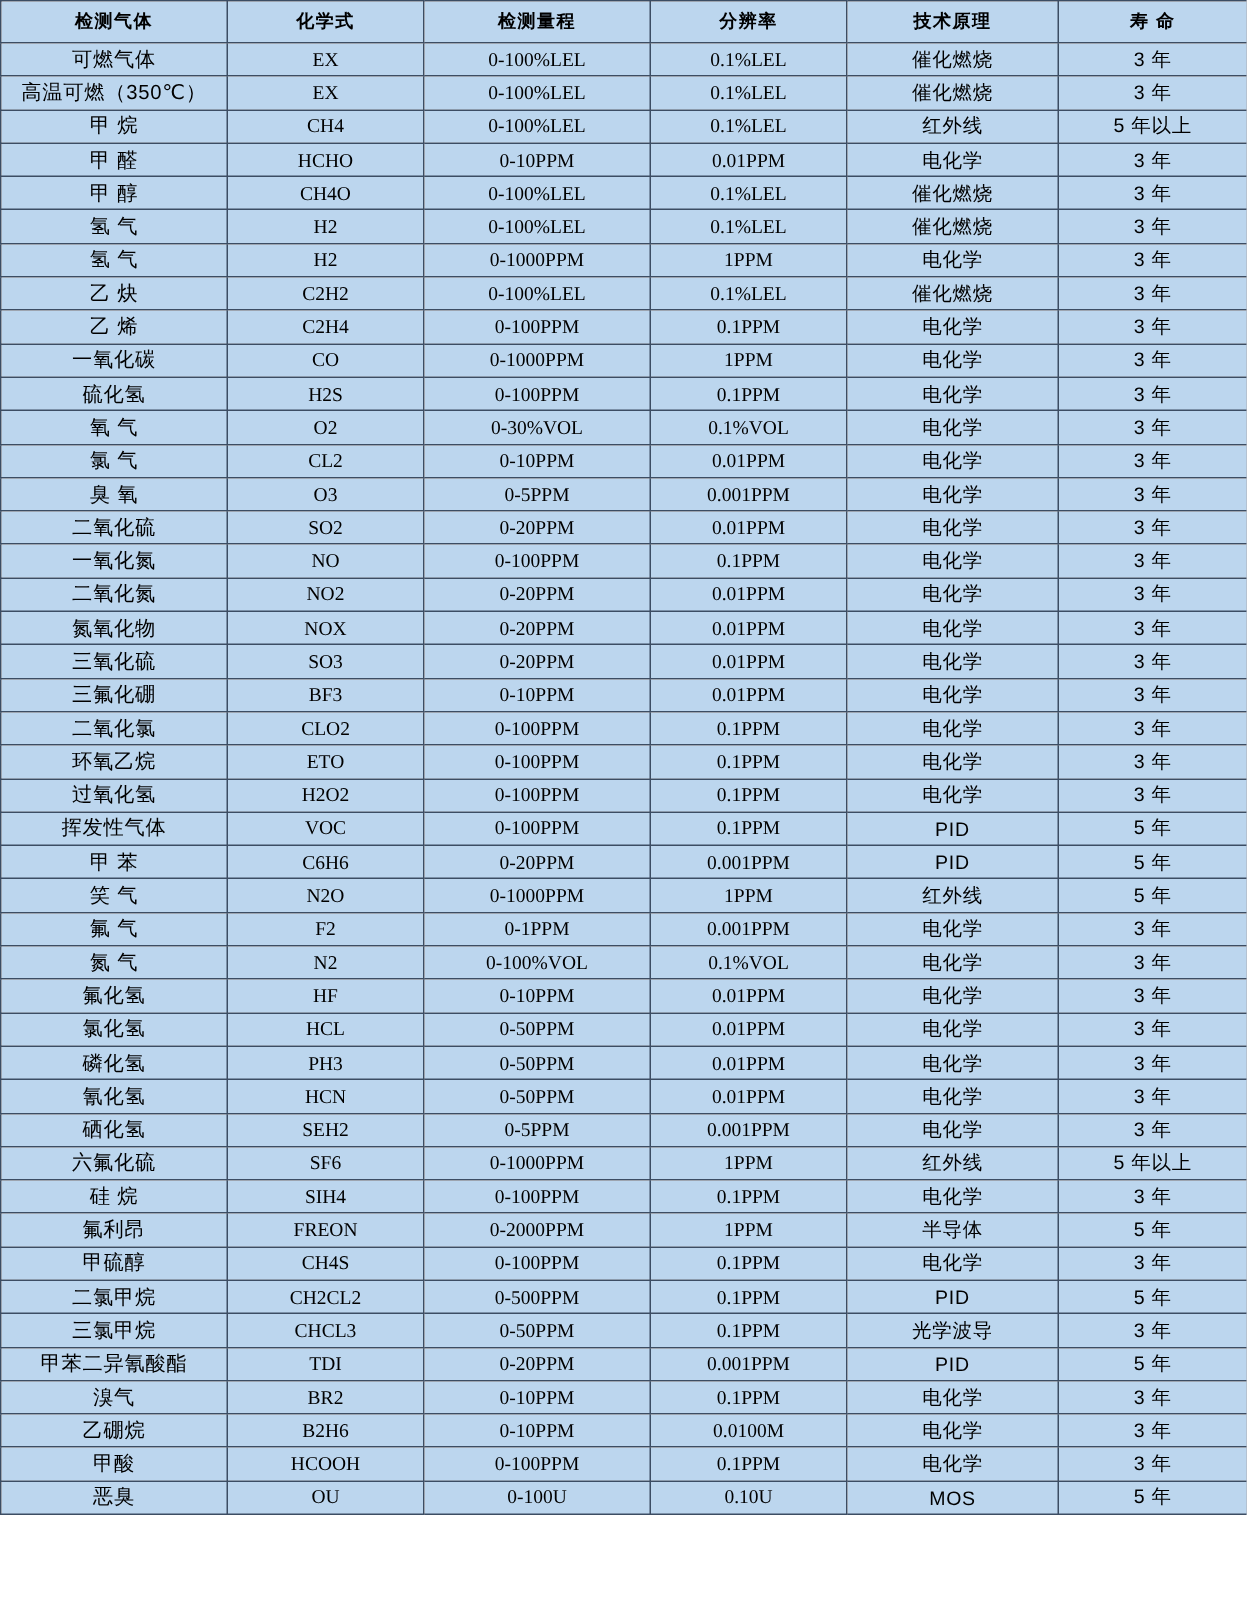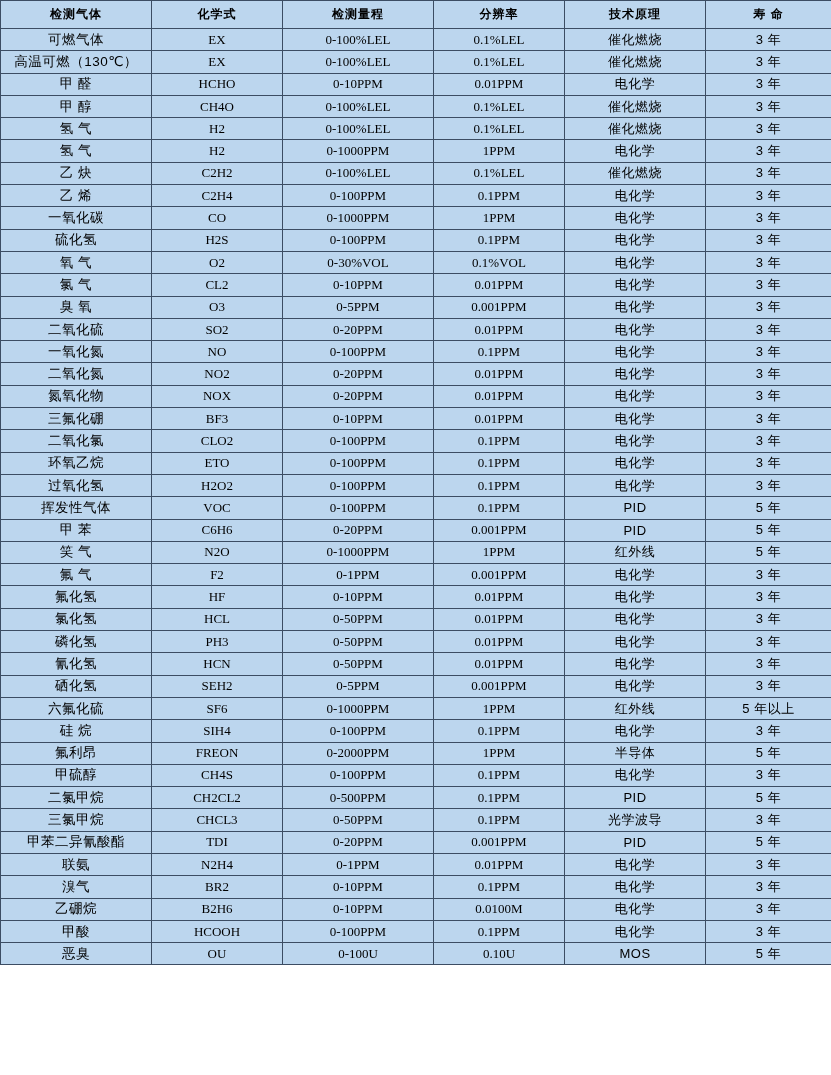--- a/index.html
+++ b/index.html
@@ -86,26 +86,34 @@
   <tbody id="gas-table-body">
       <tr>
         <td class="name">可燃气体</td>
         <td class="formula">EX</td>
         <td class="range">0-100%LEL</td>
         <td class="resolution">0.1%LEL</td>
         <td class="principle">催化燃烧</td>
         <td class="life">3 年</td>
       </tr>
       <tr>
-        <td class="name">高温可燃（130℃）</td>
+        <td class="name">高温可燃（350℃）</td>
         <td class="formula">EX</td>
         <td class="range">0-100%LEL</td>
         <td class="resolution">0.1%LEL</td>
         <td class="principle">催化燃烧</td>
         <td class="life">3 年</td>
+      </tr>
+      <tr>
+        <td class="name">甲 烷</td>
+        <td class="formula">CH4</td>
+        <td class="range">0-100%LEL</td>
+        <td class="resolution">0.1%LEL</td>
+        <td class="principle">红外线</td>
+        <td class="life">5 年以上</td>
       </tr>
       <tr>
         <td class="name">甲 醛</td>
         <td class="formula">HCHO</td>
         <td class="range">0-10PPM</td>
         <td class="resolution">0.01PPM</td>
         <td class="principle">电化学</td>
         <td class="life">3 年</td>
       </tr>
       <tr>
@@ -208,20 +216,28 @@
         <td class="name">二氧化氮</td>
         <td class="formula">NO2</td>
         <td class="range">0-20PPM</td>
         <td class="resolution">0.01PPM</td>
         <td class="principle">电化学</td>
         <td class="life">3 年</td>
       </tr>
       <tr>
         <td class="name">氮氧化物</td>
         <td class="formula">NOX</td>
+        <td class="range">0-20PPM</td>
+        <td class="resolution">0.01PPM</td>
+        <td class="principle">电化学</td>
+        <td class="life">3 年</td>
+      </tr>
+      <tr>
+        <td class="name">三氧化硫</td>
+        <td class="formula">SO3</td>
         <td class="range">0-20PPM</td>
         <td class="resolution">0.01PPM</td>
         <td class="principle">电化学</td>
         <td class="life">3 年</td>
       </tr>
       <tr>
         <td class="name">三氟化硼</td>
         <td class="formula">BF3</td>
         <td class="range">0-10PPM</td>
         <td class="resolution">0.01PPM</td>
@@ -274,20 +290,28 @@
         <td class="range">0-1000PPM</td>
         <td class="resolution">1PPM</td>
         <td class="principle">红外线</td>
         <td class="life">5 年</td>
       </tr>
       <tr>
         <td class="name">氟 气</td>
         <td class="formula">F2</td>
         <td class="range">0-1PPM</td>
         <td class="resolution">0.001PPM</td>
+        <td class="principle">电化学</td>
+        <td class="life">3 年</td>
+      </tr>
+      <tr>
+        <td class="name">氮 气</td>
+        <td class="formula">N2</td>
+        <td class="range">0-100%VOL</td>
+        <td class="resolution">0.1%VOL</td>
         <td class="principle">电化学</td>
         <td class="life">3 年</td>
       </tr>
       <tr>
         <td class="name">氟化氢</td>
         <td class="formula">HF</td>
         <td class="range">0-10PPM</td>
         <td class="resolution">0.01PPM</td>
         <td class="principle">电化学</td>
         <td class="life">3 年</td>
@@ -374,28 +398,20 @@
       </tr>
       <tr>
         <td class="name">甲苯二异氰酸酯</td>
         <td class="formula">TDI</td>
         <td class="range">0-20PPM</td>
         <td class="resolution">0.001PPM</td>
         <td class="principle">PID</td>
         <td class="life">5 年</td>
       </tr>
       <tr>
-        <td class="name">联氨</td>
-        <td class="formula">N2H4</td>
-        <td class="range">0-1PPM</td>
-        <td class="resolution">0.01PPM</td>
-        <td class="principle">电化学</td>
-        <td class="life">3 年</td>
-      </tr>
-      <tr>
         <td class="name">溴气</td>
         <td class="formula">BR2</td>
         <td class="range">0-10PPM</td>
         <td class="resolution">0.1PPM</td>
         <td class="principle">电化学</td>
         <td class="life">3 年</td>
       </tr>
       <tr>
         <td class="name">乙硼烷</td>
         <td class="formula">B2H6</td>

